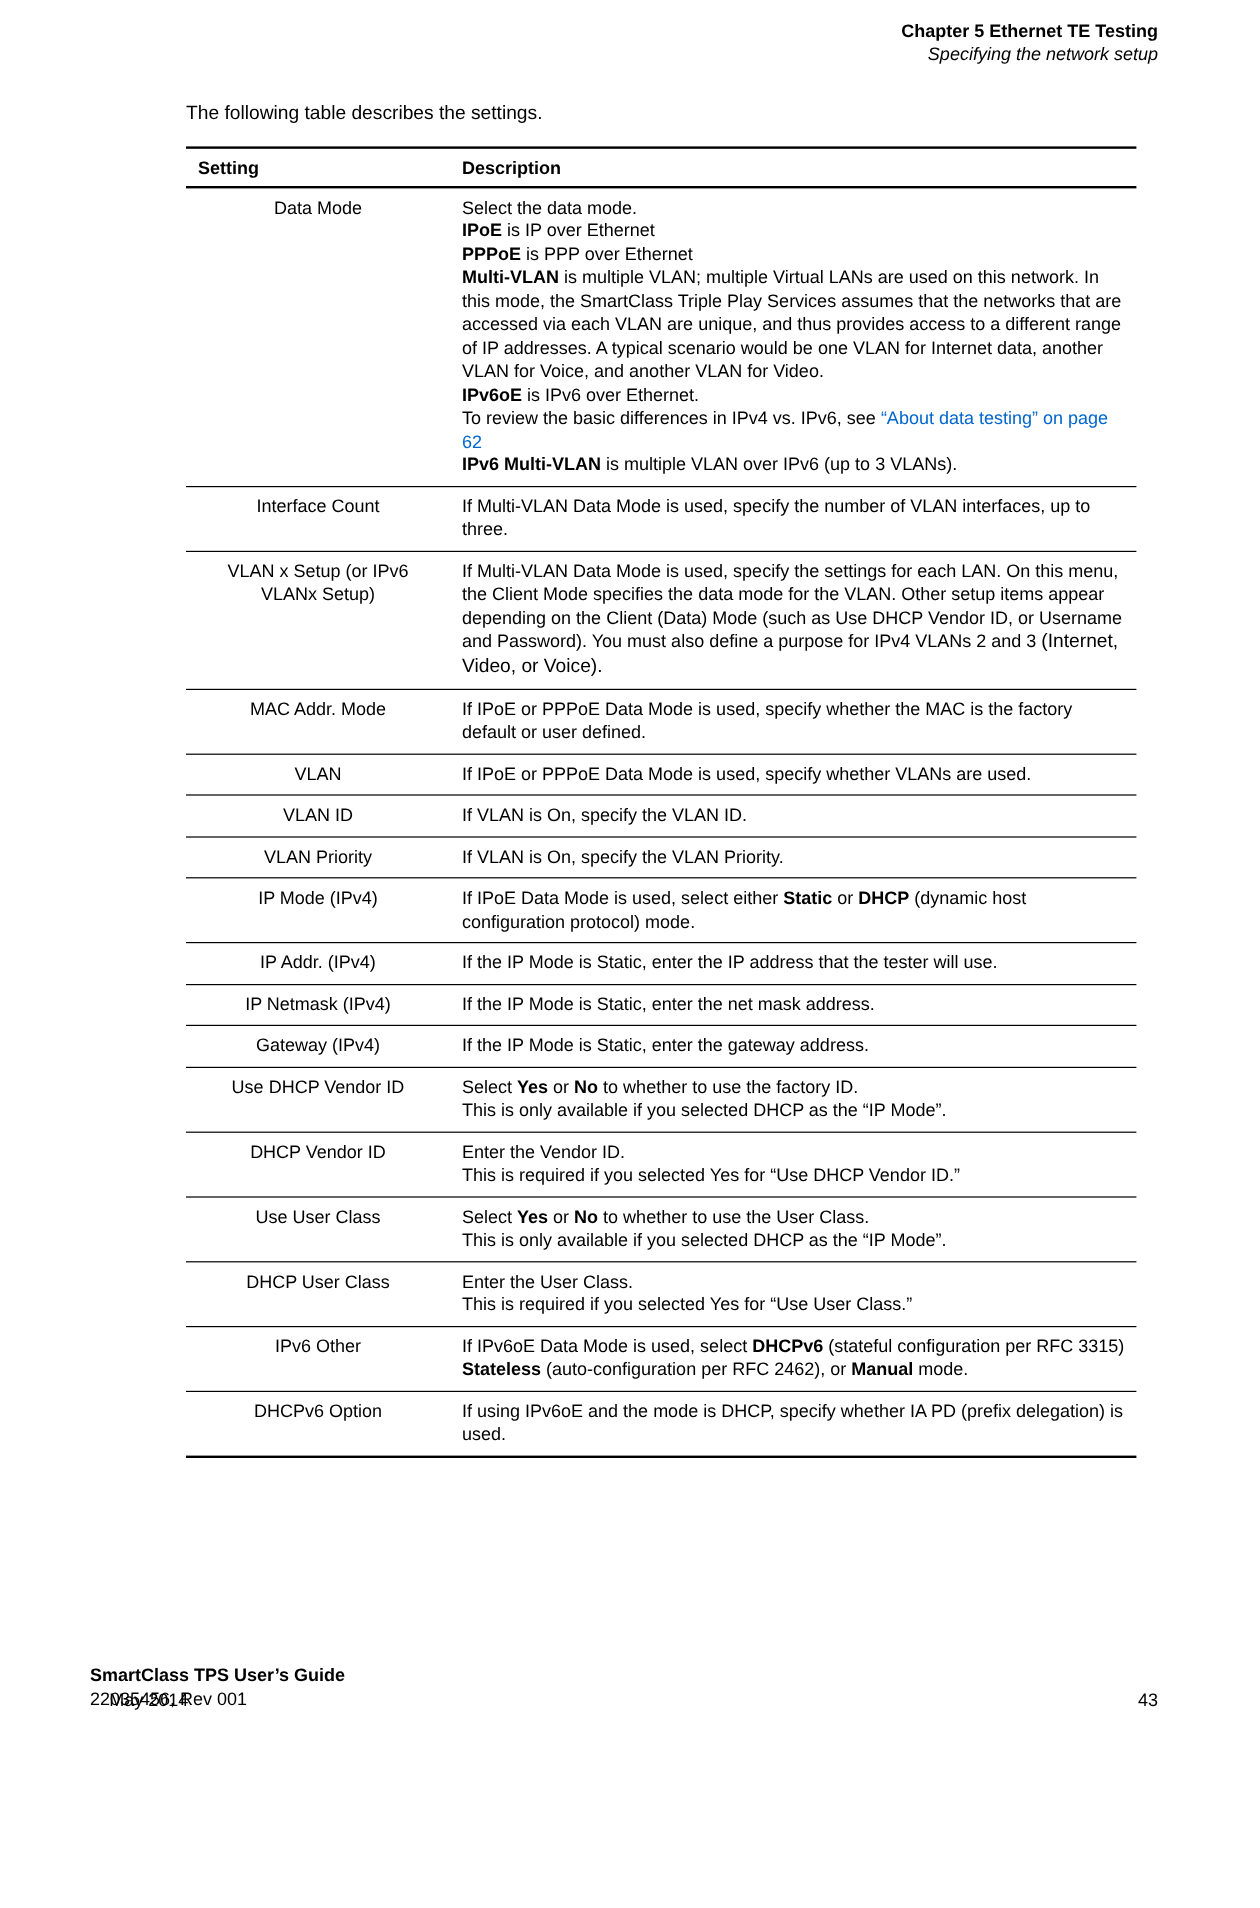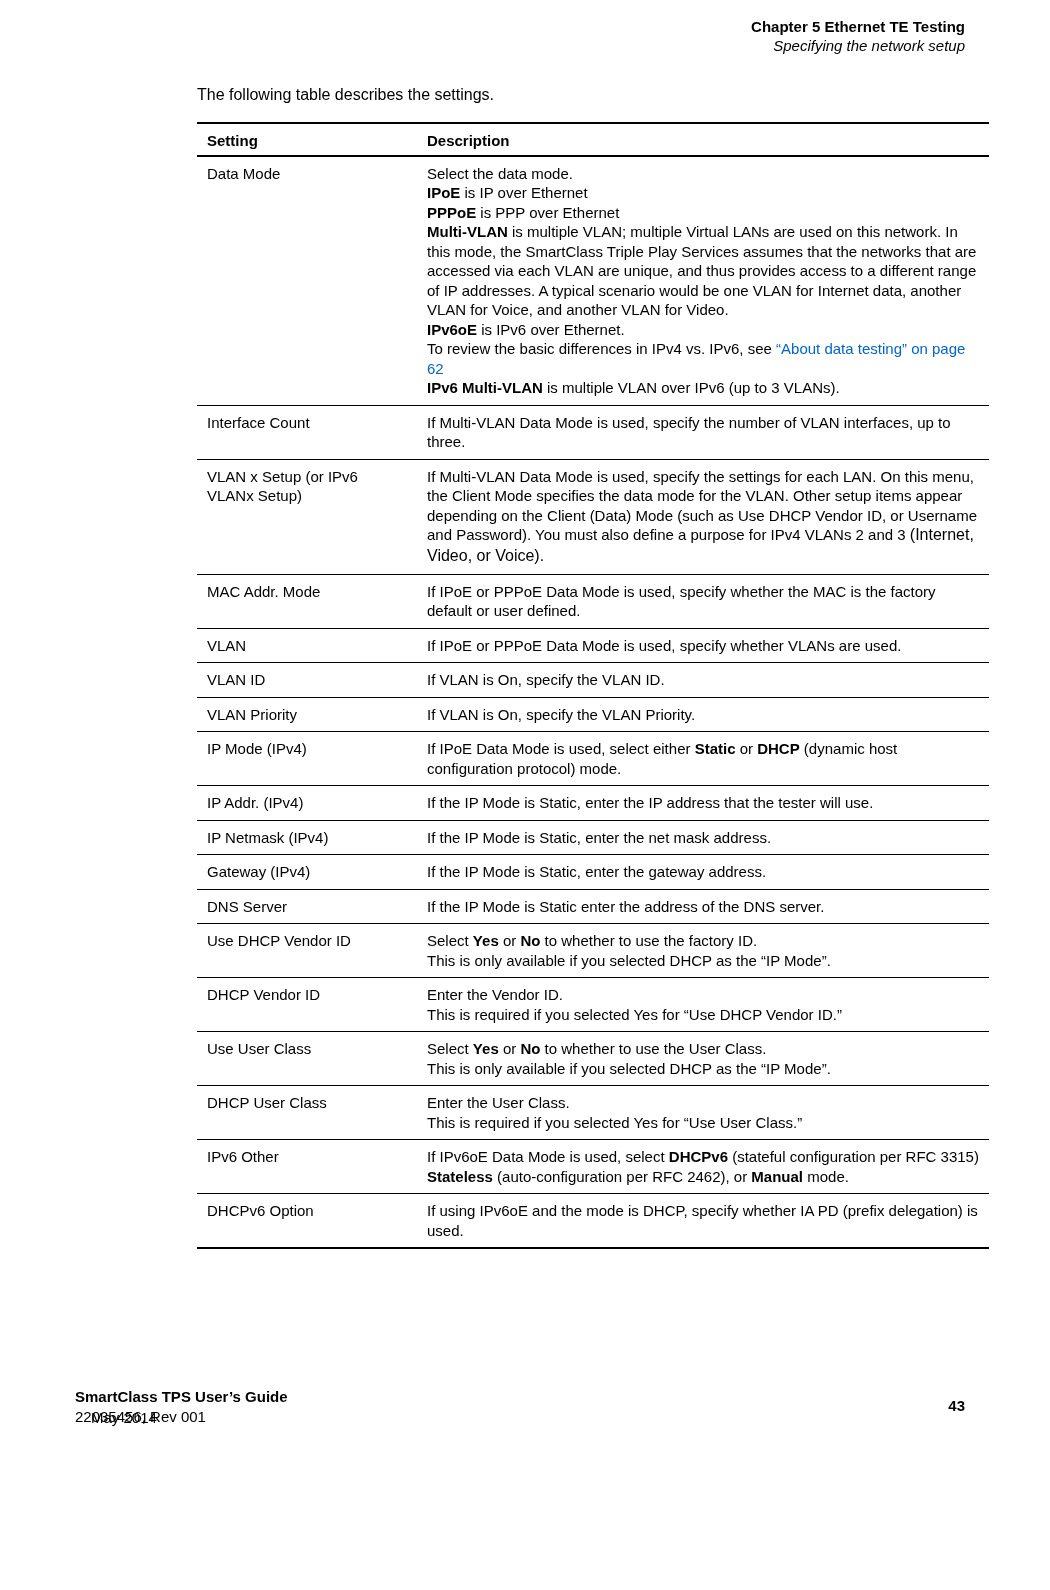--- a/index.html
+++ b/index.html
@@ -8,21 +8,21 @@
     font-size: 15px;
     color: #000;
     margin: 0;
     padding: 0;
     background: #fff;
   }
   .page {
     width: 1050px;
     height: 1456px;
     box-sizing: border-box;
-    padding: 18px 85px 0 97px;
+    padding: 18px 85px 0 55px;
     position: relative;
   }
   .header-right {
     text-align: right;
     line-height: 1.25;
     margin-bottom: 30px;
   }
   .header-right .chap { font-weight: bold; }
   .header-right .sect { font-style: italic; }
   .intro {
@@ -47,20 +47,21 @@
     vertical-align: top;
     padding: 7px 10px 7px 10px;
     border-bottom: 1px solid #000;
     line-height: 1.3;
   }
   table.settings tbody tr:last-child td {
     border-bottom: 2px solid #000;
   }
   table.settings td.col-setting {
     width: 200px;
+    text-align: center;
   }
   .b { font-weight: bold; }
   .link { color: #0066cc; }
   .footer {
     position: absolute;
     bottom: 30px;
     left: 75px;
     right: 85px;
   }
   .footer-center {
@@ -69,22 +70,22 @@
   }
   .footer-center .title { font-weight: bold; }
   .footer-left {
     position: absolute;
     left: 16px;
     bottom: 0;
   }
   .footer-right {
     position: absolute;
     right: 0;
-    bottom: 12px;
-    font-weight: bold;
+    bottom: 0;
+    font-weight: normal;
     text-align: right;
   }
 </style>
 </head>
 <body>
 
 <div class="page">
 
   <div class="header-right">
     <div class="chap">Chapter 5  Ethernet TE Testing</div>
@@ -147,24 +148,20 @@
         <td class="col-setting">IP Addr. (IPv4)</td>
         <td>If the IP Mode is Static, enter the IP address that the tester will use.</td>
       </tr>
       <tr>
         <td class="col-setting">IP Netmask (IPv4)</td>
         <td>If the IP Mode is Static, enter the net mask address.</td>
       </tr>
       <tr>
         <td class="col-setting">Gateway (IPv4)</td>
         <td>If the IP Mode is Static, enter the gateway address.</td>
-      </tr>
-      <tr>
-        <td class="col-setting">DNS Server</td>
-        <td>If the IP Mode is Static enter the address of the DNS server.</td>
       </tr>
       <tr>
         <td class="col-setting">Use DHCP Vendor ID</td>
         <td>
           <span>Select </span><span class="b">Yes</span><span> or </span><span class="b">No</span><span> to whether to use the factory ID.</span><br>
           <span>This is only available if you selected DHCP as the “IP Mode”.</span>
         </td>
       </tr>
       <tr>
         <td class="col-setting">DHCP Vendor ID</td>

